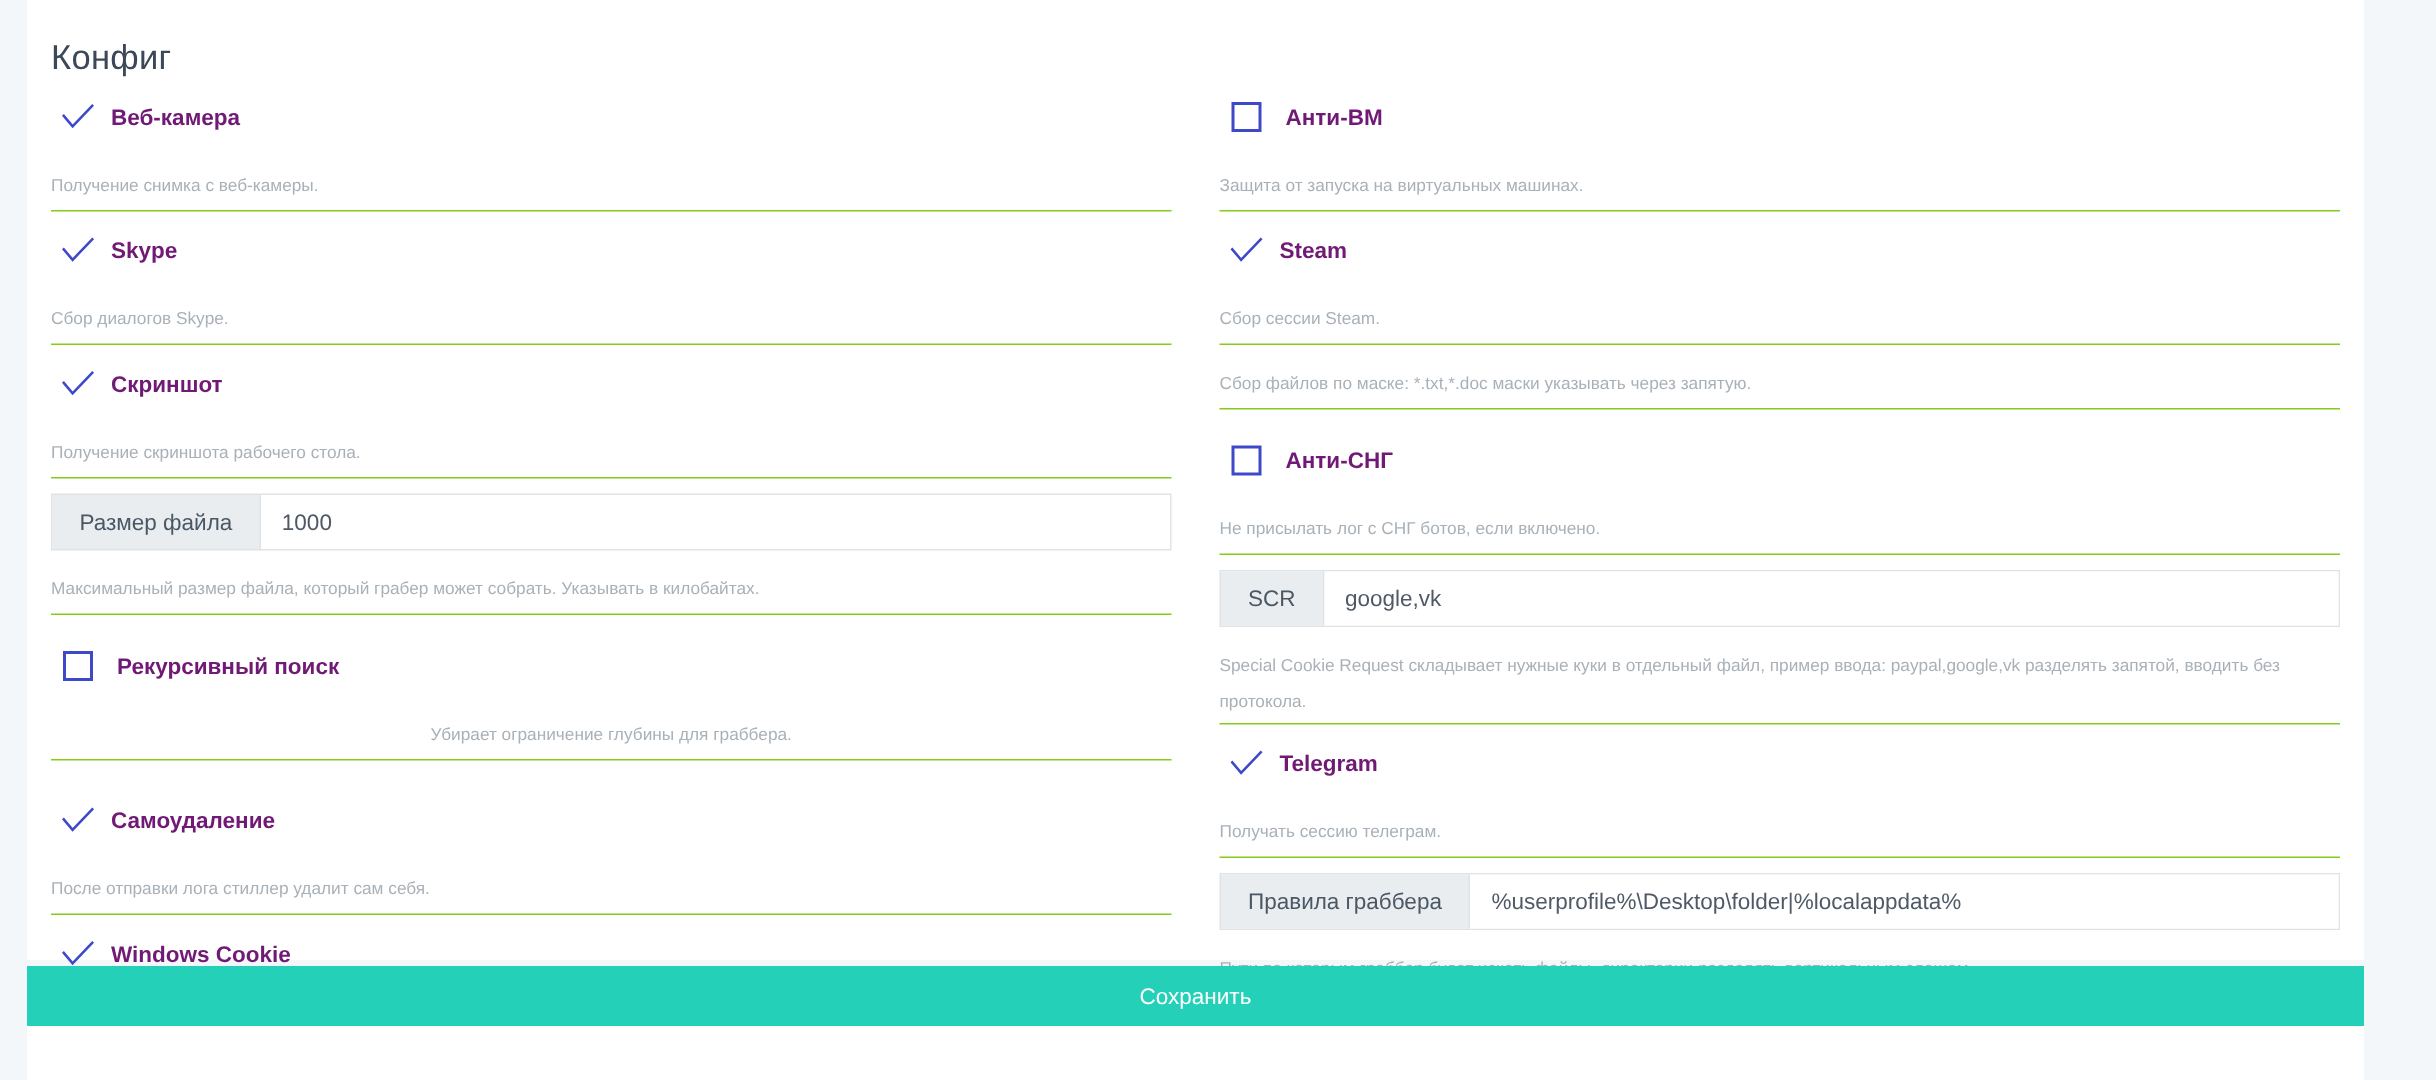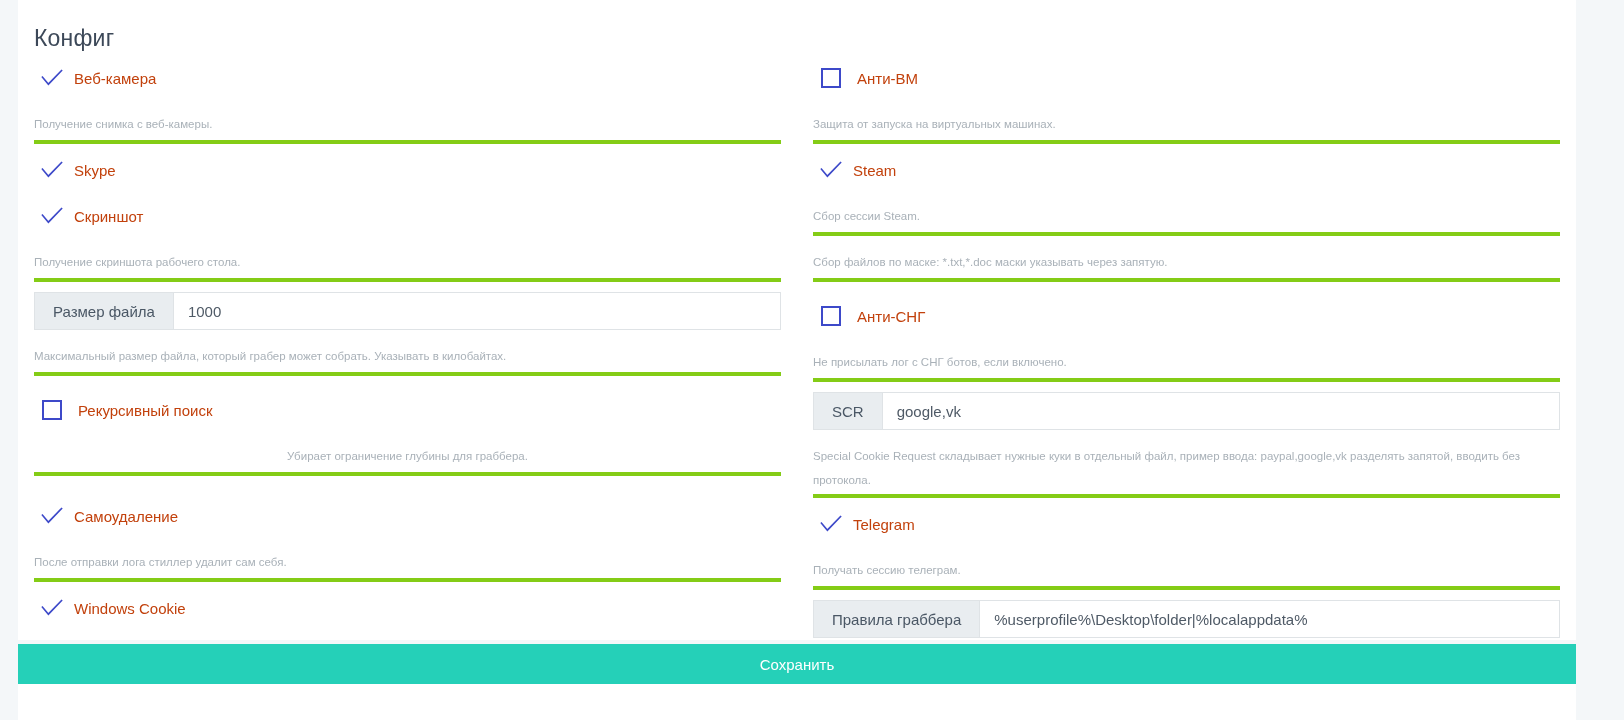--- a/index.html
+++ b/index.html
@@ -73,30 +73,30 @@
     height: 20px;
     flex: 0 0 20px;
     margin-left: 8px;
     margin-right: 16px;
     border: 2px solid #3d49c9;
     box-sizing: border-box;
     background: #fff;
   }
   .check-label {
     font-size: 15px;
-    color: #c2410c;
-    font-weight: 400;
+    color: #701a75;
+    font-weight: 700;
   }
   .help {
     font-size: 11.5px;
     color: #a9b1b8;
     line-height: 24px;
     padding-top: 14px;
     padding-bottom: 2px;
-    border-bottom: 4px solid #84cc16;
+    border-bottom: 1px solid #84cc16;
     min-height: 26px;
   }
   .input-group {
     display: flex;
     align-items: stretch;
     height: 38px;
     margin-top: 10px;
     border: 1px solid #dfe3e6;
     box-sizing: border-box;
     background: #fff;
@@ -169,20 +169,21 @@
           </div>
           <div class="field">
             <div class="check-row">
               <span class="check-icon">
                 <svg width="22" height="18" viewBox="0 0 22 18" fill="none">
                   <path d="M1.5 8.2 L7.4 15.2 L20.5 1.6" stroke="#3d49c9" stroke-width="1.7" stroke-linecap="square" fill="none"></path>
                 </svg>
               </span>
               <span class="check-label">Skype</span>
             </div>
+            <div class="help">Сбор диалогов Skype.</div>
           </div>
           <div class="field">
             <div class="check-row">
               <span class="check-icon">
                 <svg width="22" height="18" viewBox="0 0 22 18" fill="none">
                   <path d="M1.5 8.2 L7.4 15.2 L20.5 1.6" stroke="#3d49c9" stroke-width="1.7" stroke-linecap="square" fill="none"></path>
                 </svg>
               </span>
               <span class="check-label">Скриншот</span>
             </div>

